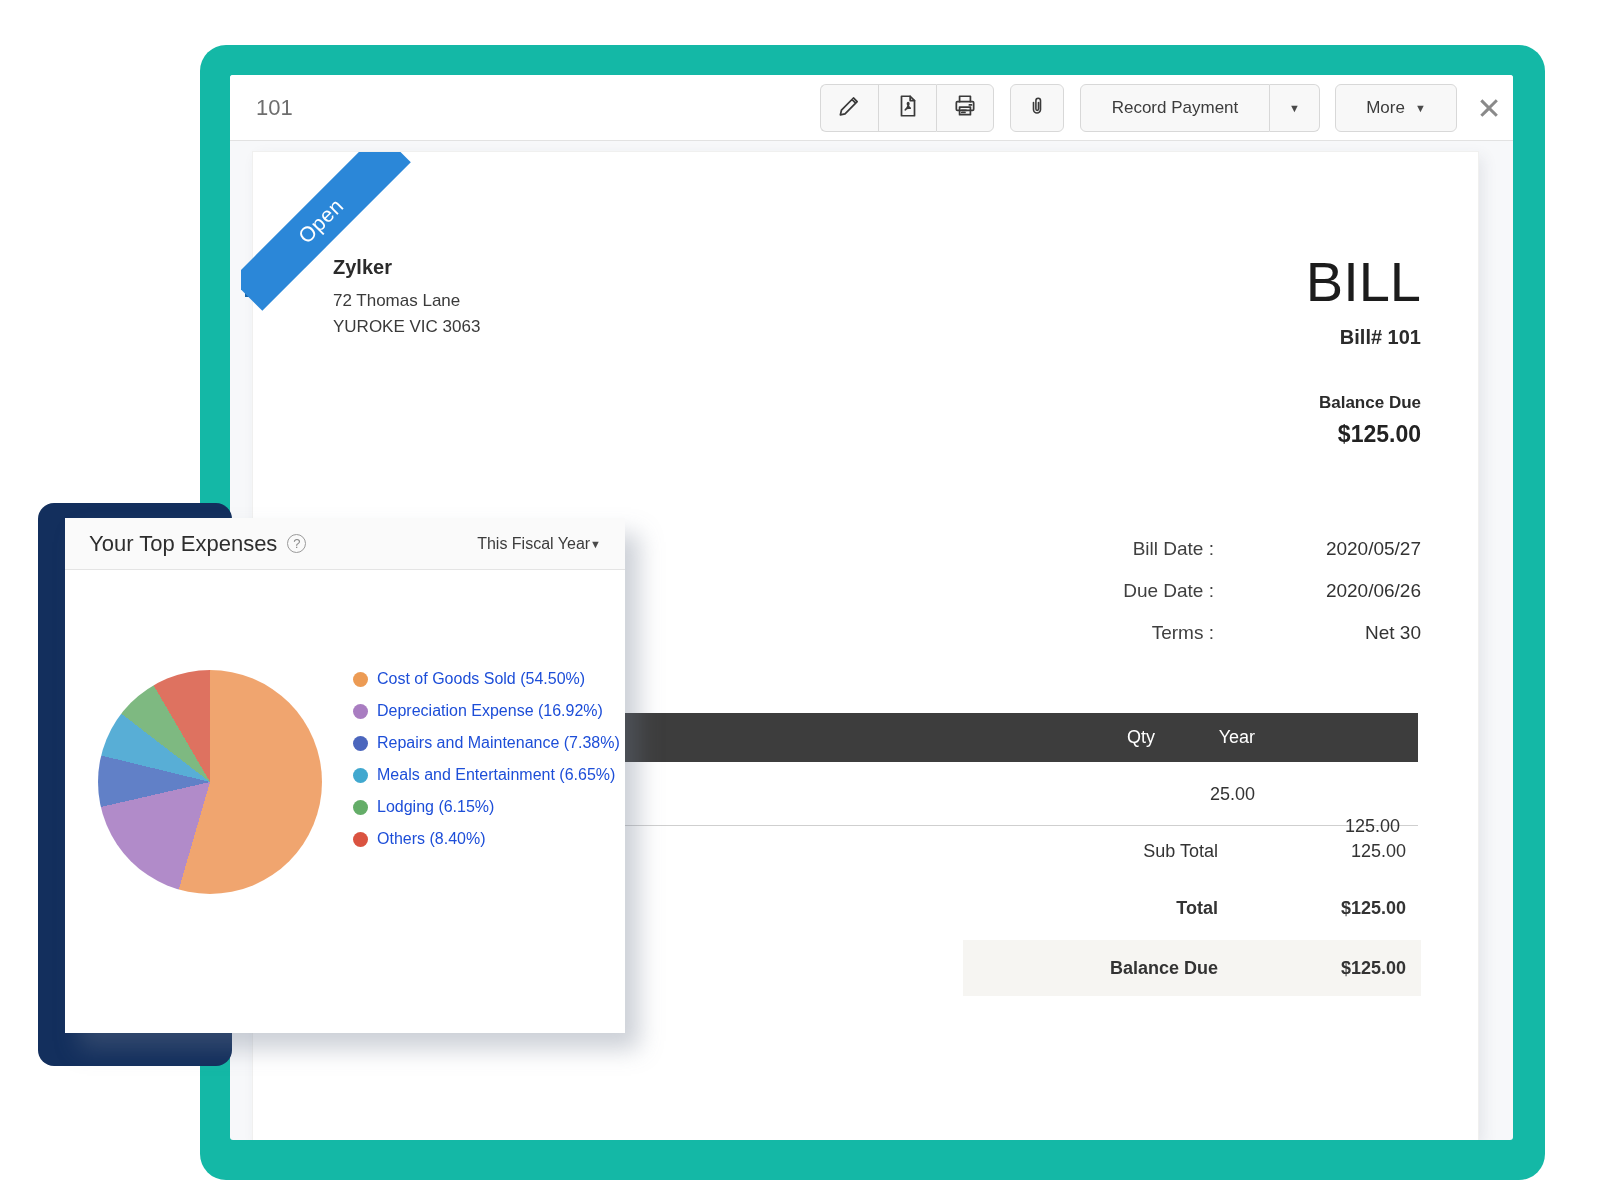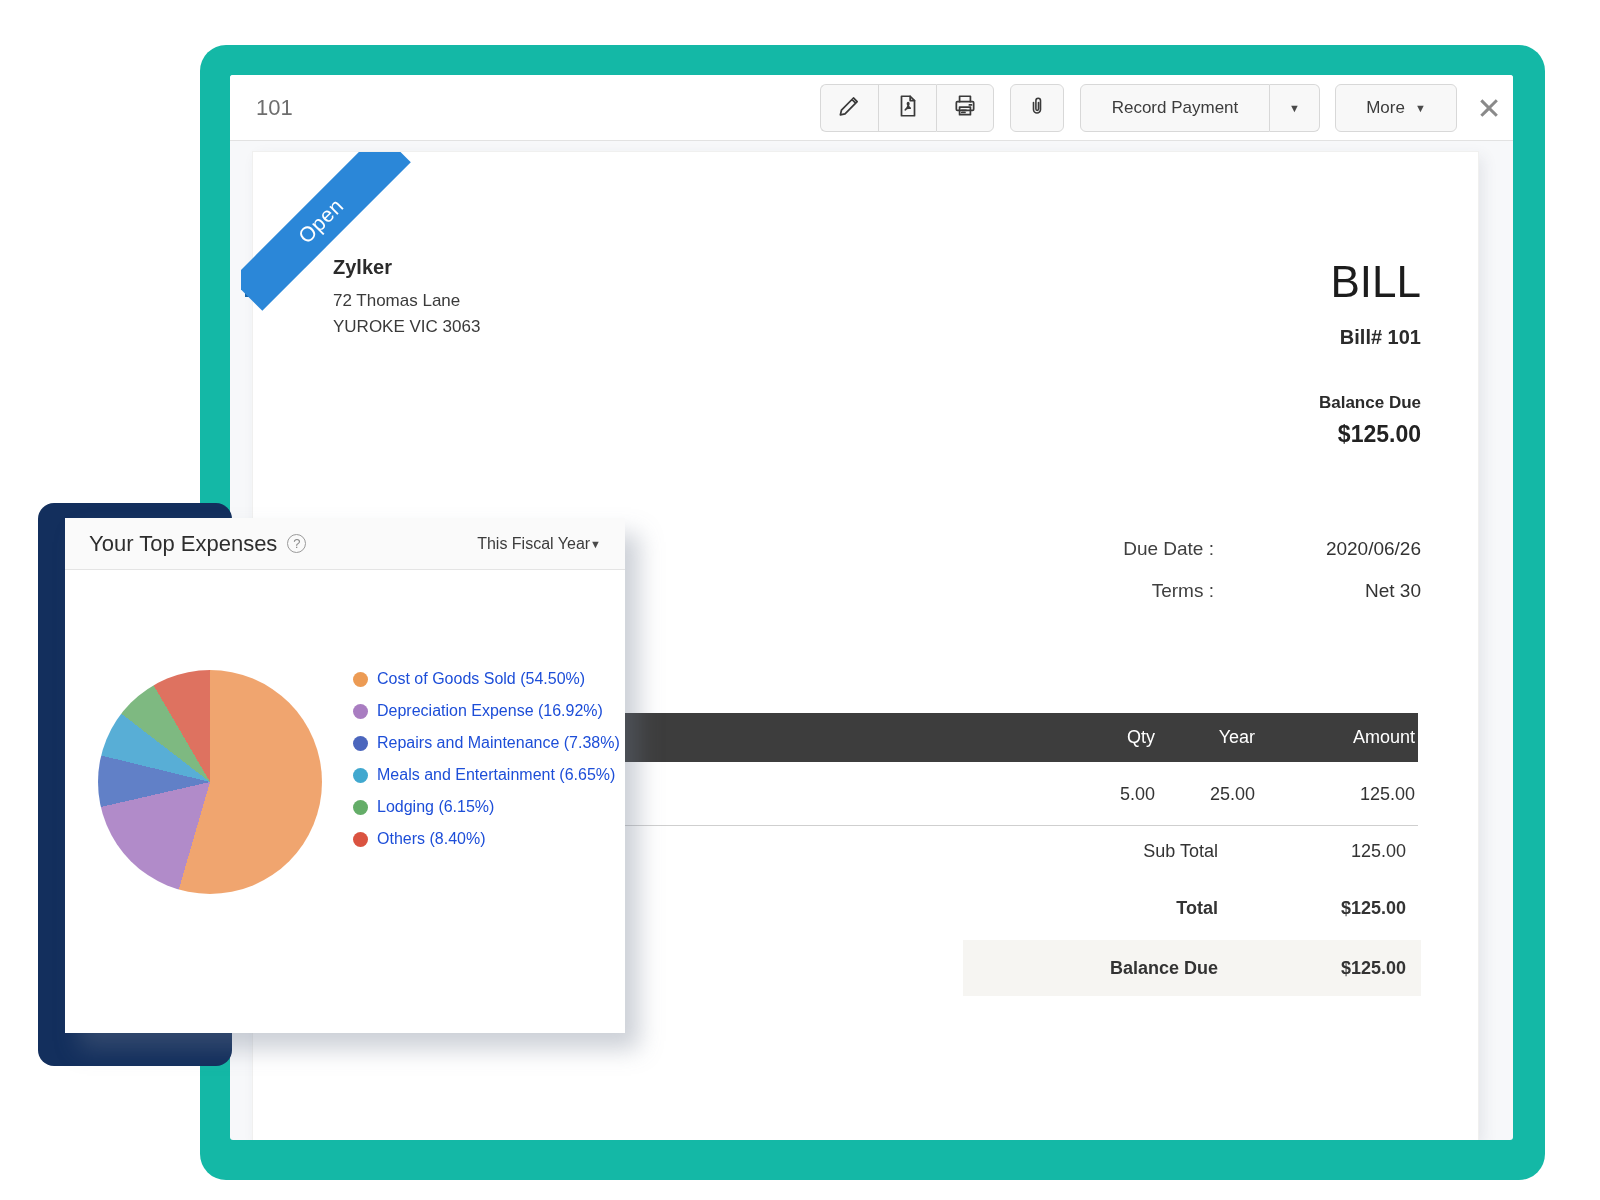--- a/index.html
+++ b/index.html
@@ -45,36 +45,36 @@
     color:#fff; font-size:21px; letter-spacing:.5px; z-index:2; }
   .ribbon-fold { position:absolute; background:#1a67a8; z-index:1; }
   #fold-top { left:138px; top:0; width:18px; height:13px; clip-path:polygon(0 0,100% 0,100% 100%); }
   #fold-bottom { left:4px; top:126px; width:14px; height:19px; clip-path:polygon(0 0,0 100%,100% 100%); }
 
   .vendor { position:absolute; left:80px; top:104px; }
   .vendor-name { font-size:20px; font-weight:bold; color:#2b2b2b; margin-bottom:9px; }
   .vendor-line { font-size:17px; color:#3a3a3a; line-height:26px; }
 
   .bill-head { position:absolute; right:57px; top:100px; text-align:right; }
-  .bill-type { font-size:44px; color:#1c1c1c; line-height:60px; }
+  .bill-type { font-size:56px; color:#1c1c1c; line-height:60px; }
   .bill-no { font-size:20px; font-weight:bold; color:#2b2b2b; margin-top:14px; }
   .bal-label { font-size:17px; font-weight:bold; color:#2b2b2b; margin-top:44px; }
   .bal-value { font-size:23px; font-weight:bold; color:#222; margin-top:8px; }
 
   .meta { position:absolute; right:57px; top:386px; }
   .meta-row { display:flex; justify-content:flex-end; margin-bottom:20px; font-size:19px; }
   .meta-label { width:240px; text-align:right; color:#3f3f3f; }
   .meta-value { width:207px; text-align:right; color:#333; }
 
   .item-head { position:absolute; left:0; top:561px; width:1165px; height:49px; background:#3d3d3d; }
   .col { position:absolute; top:0; height:49px; line-height:49px; text-align:right; font-size:18px; }
   .item-head .col { color:#fff; }
   .col-qty { right:263px; width:120px; }
   .col-rate { right:163px; width:90px; }
-  .col-amount { right:3px; width:140px; }
+  .col-amount { right:18px; width:140px;margin-top:32px; }
   .item-row { position:absolute; left:0; top:610px; width:1165px; height:64px;
     border-bottom:1px solid #cfcfcf; }
   .item-row .col { height:64px; line-height:64px; color:#333; }
 
   .totals { position:absolute; right:57px; top:684px; width:458px; }
   .t-row { display:flex; align-items:center; height:30px; font-size:18px; }
   .t-label { width:255px; text-align:right; }
   .t-value { width:203px; text-align:right; padding-right:15px; }
   .t-total { margin-top:27px; font-weight:bold;justify-content:center; }
   .t-balance { margin-top:17px; height:56px; background:#f6f5f2; font-weight:bold; }
@@ -178,36 +178,39 @@
 
       <div class="bill-head">
         <div class="bill-type">BILL</div>
         <div class="bill-no">Bill# 101</div>
         <div class="bal-label">Balance Due</div>
         <div class="bal-value">$125.00</div>
       </div>
 
       <div class="meta">
         <div class="meta-row">
+          <div class="meta-label">Bill Date :</div>
+          <div class="meta-value">2020/05/27</div>
+        </div>
+        <div class="meta-row">
           <div class="meta-label">Due Date :</div>
           <div class="meta-value">2020/06/26</div>
         </div>
         <div class="meta-row">
           <div class="meta-label">Terms :</div>
           <div class="meta-value">Net 30</div>
         </div>
       </div>
 
       <div class="item-head">
         <div class="col col-qty">Qty</div>
         <div class="col col-rate">Year</div>
         <div class="col col-amount">Amount</div>
       </div>
       <div class="item-row">
-        <div class="col col-qty">5.00</div>
         <div class="col col-rate">25.00</div>
         <div class="col col-amount">125.00</div>
       </div>
 
       <div class="totals">
         <div class="t-row">
           <div class="t-label">Sub Total</div>
           <div class="t-value">125.00</div>
         </div>
         <div class="t-row t-total">

